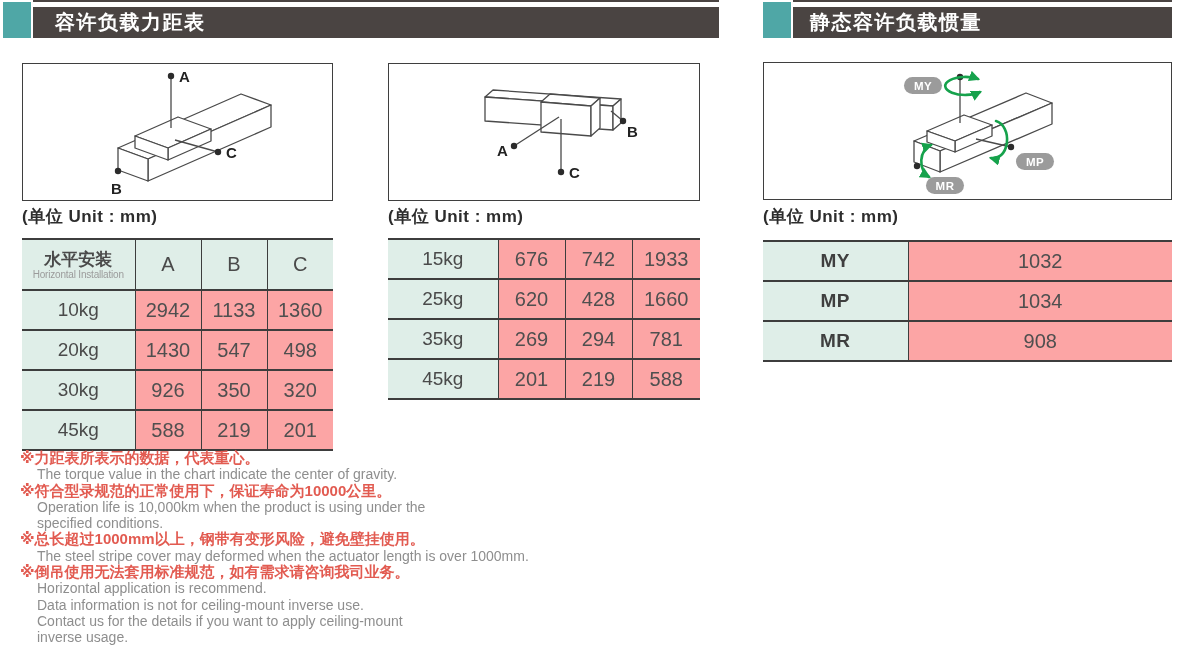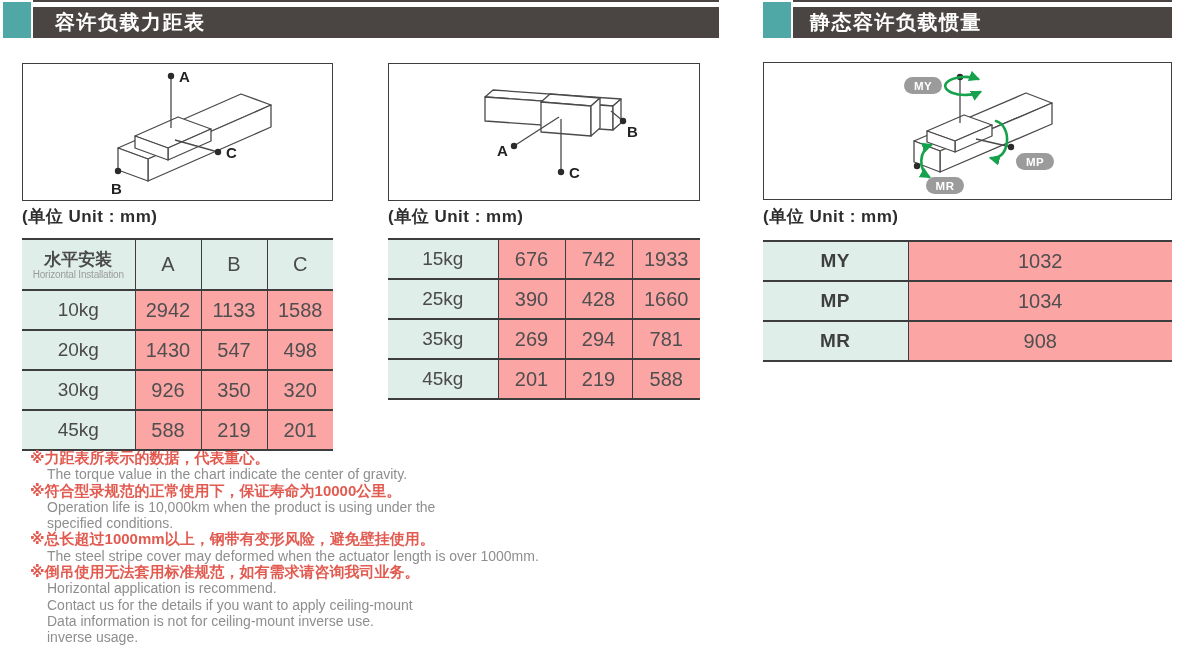--- a/index.html
+++ b/index.html
@@ -27,21 +27,21 @@
   td.green{background:var(--table_green,#dfeee8);}
   tr.hdr td{height:49px;}
   tr.rw td{height:38px;}
   .zh-h{font-size:17px;font-weight:600;color:#4a4a4a;line-height:19px;}
   .en-h{font-size:10px;color:#9b9b9b;line-height:11px;letter-spacing:-0.2px;}
   td.colh{font-size:20px;color:#4a4a4a;}
   td.lbl{font-size:19px;color:#4a4a4a;}
   td.mlbl{font-size:19px;font-weight:600;color:#3f3f3f;letter-spacing:0.5px;}
   td.val{font-size:20px;color:#4f4f4f;background:#fca5a5;}
   
-  .footnotes{position:absolute;margin-left:10px;}
+  .footnotes{position:absolute;}
   .fn{line-height:16.3px;white-space:nowrap;}
   .fn.zh{color:var(--note_red,#e25b51);font-size:15px;font-weight:600;}
   .fn.en{color:var(--note_gray,#8e8e8e);font-size:14px;padding-left:17px;}
   
   svg{display:block;}
   .art{stroke:#4a4a4a;stroke-width:1.3;fill:#fff;stroke-linejoin:round;}
   .lead{stroke:#4a4a4a;stroke-width:1.3;fill:none;}
   .pt{fill:#2b2b2b;stroke:none;}
   .plbl{font-family:"Liberation Sans","DejaVu Sans",sans-serif;font-size:15px;font-weight:bold;fill:#222;}
   .grn{stroke:var(--arrow_green,#16a24c);stroke-width:2.6;fill:none;stroke-linecap:round;}
@@ -187,21 +187,21 @@
           <div class="en-h">Horizontal Installation</div>
         </td>
         <td class="green colh">A</td>
         <td class="green colh">B</td>
         <td class="green colh">C</td>
       </tr>
       <tr class="rw">
         <td class="green lbl">10kg</td>
         <td class="val">2942</td>
         <td class="val">1133</td>
-        <td class="val">1588</td>
+        <td class="val">1360</td>
       </tr>
       <tr class="rw">
         <td class="green lbl">20kg</td>
         <td class="val">1430</td>
         <td class="val">547</td>
         <td class="val">498</td>
       </tr>
       <tr class="rw">
         <td class="green lbl">30kg</td>
         <td class="val">926</td>
@@ -228,21 +228,21 @@
         </colgroup>
       <tbody>
       <tr class="rw">
         <td class="green lbl">15kg</td>
         <td class="val">676</td>
         <td class="val">742</td>
         <td class="val">1933</td>
       </tr>
       <tr class="rw">
         <td class="green lbl">25kg</td>
-        <td class="val">390</td>
+        <td class="val">620</td>
         <td class="val">428</td>
         <td class="val">1660</td>
       </tr>
       <tr class="rw">
         <td class="green lbl">35kg</td>
         <td class="val">269</td>
         <td class="val">294</td>
         <td class="val">781</td>
       </tr>
       <tr class="rw">
@@ -281,18 +281,18 @@
   <div class="footnotes" style="left:20px;top:450px;">
     <div class="fn zh">※力距表所表示的数据，代表重心。</div>
     <div class="fn en">The torque value in the chart indicate the center of gravity.</div>
     <div class="fn zh">※符合型录规范的正常使用下，保证寿命为10000公里。</div>
     <div class="fn en">Operation life is 10,000km when the product is using under the</div>
     <div class="fn en">specified conditions.</div>
     <div class="fn zh">※总长超过1000mm以上，钢带有变形风险，避免壁挂使用。</div>
     <div class="fn en">The steel stripe cover may deformed when the actuator length is over 1000mm.</div>
     <div class="fn zh">※倒吊使用无法套用标准规范，如有需求请咨询我司业务。</div>
     <div class="fn en">Horizontal application is recommend.</div>
+    <div class="fn en">Data information is not for ceiling-mount inverse use.</div>
     <div class="fn en">Contact us for the details if you want to apply ceiling-mount</div>
-    <div class="fn en">Data information is not for ceiling-mount inverse use.</div>
     <div class="fn en">inverse usage.</div>
   </div>
 
 </div>
 
 </body></html>

